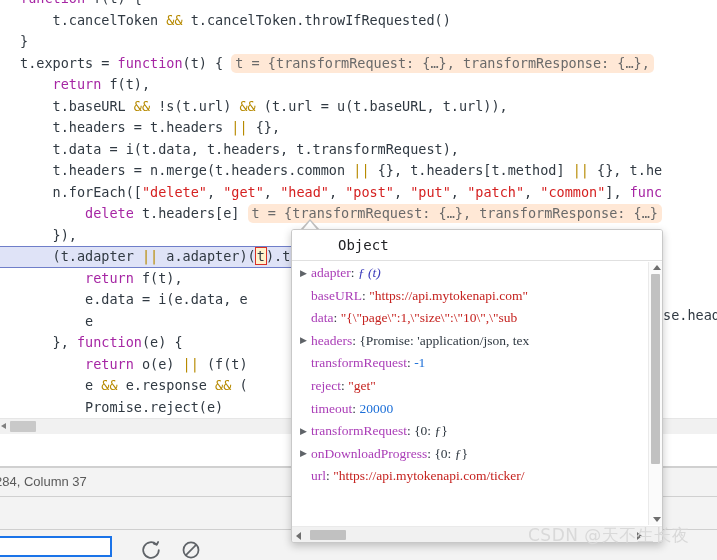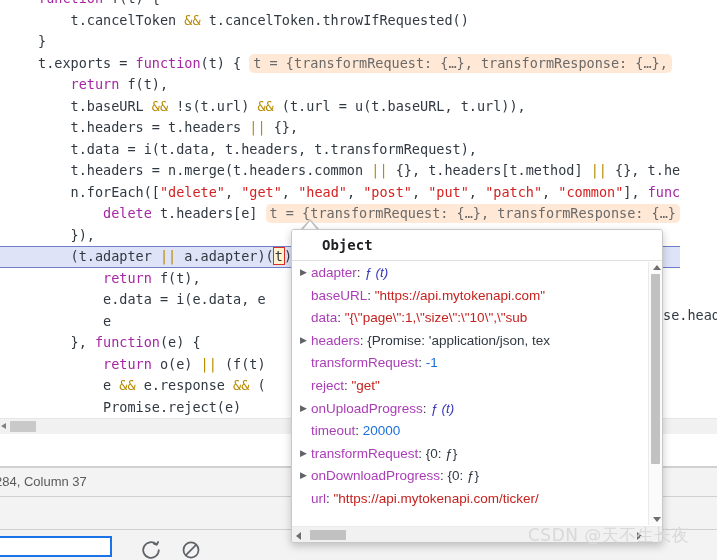--- a/index.html
+++ b/index.html
@@ -32,21 +32,21 @@
     top: -12px;
     font-family: "DejaVu Sans Mono", "Liberation Mono", monospace;
     font-size: 13.5px;
     line-height: 21.5px;
     white-space: pre;
     color: #303942;
   }
   .line {
     height: 21.5px;
     white-space: pre;
-    padding-left: 38px;
+    padding-left: 20px;
     position: relative;
   }
   .line.hl {
     background: #dfe3f7;
     border-top: 1px solid #6f7ec9;
     border-bottom: 1px solid #6f7ec9;
     height: 19.5px;
     line-height: 19.5px;
   }
   .kw   { color: #a626a4; }
@@ -171,42 +171,42 @@
     width: 0; height: 0;
     border-left: 9.5px solid transparent;
     border-right: 9.5px solid transparent;
     border-bottom: 11px solid #ffffff;
   }
   #popup-title {
     position: absolute;
     left: 0; top: 0;
     width: 100%; height: 31px;
     line-height: 31px;
-    padding-left: 30px;
+    padding-left: 46px;
     box-sizing: border-box;
     font-family: "DejaVu Sans Mono", "Liberation Mono", monospace;
     font-size: 14px;
-    font-weight: bold;
+    font-weight: normal;
     color: #202124;
     border-bottom: 1px solid #e0e0e0;
     background: #ffffff;
   }
   #popup-list {
     position: absolute;
     left: 0; top: 32px;
     right: 13px;
     bottom: 17px;
     overflow: hidden;
     background: #ffffff;
   }
   .prop-row {
     height: 22.6px;
     line-height: 22.6px;
     white-space: nowrap;
-    font-family: Liberation Sans, sans-serif;
+    font-family: Liberation Serif, serif;
     font-size: 13.5px;
     padding-left: 8px;
     position: relative;
   }
   .tri {
     display: inline-block;
     width: 11px;
     color: #5f6368;
     font-size: 9px;
     vertical-align: middle;
@@ -340,21 +340,20 @@
 <div id="obj-popup">
   <div id="popup-title">Object</div>
 
   <div id="popup-list">
       <div class="prop-row"><span class="tri">▶</span><span class="pname">adapter</span><span class="colon">: </span><span class="pfn">ƒ (t)</span></div>
       <div class="prop-row"><span class="tri empty">▶</span><span class="pname">baseURL</span><span class="colon">: </span><span class="pstr">"https://api.mytokenapi.com"</span></div>
       <div class="prop-row"><span class="tri empty">▶</span><span class="pname">data</span><span class="colon">: </span><span class="pstr">"{\"page\":1,\"size\":\"10\",\"sub</span></div>
       <div class="prop-row"><span class="tri">▶</span><span class="pname">headers</span><span class="colon">: </span><span class="pobj">{Promise: 'application/json, tex</span></div>
       <div class="prop-row"><span class="tri empty">▶</span><span class="pname">transformRequest</span><span class="colon">: </span><span class="pnum">-1</span></div>
       <div class="prop-row"><span class="tri empty">▶</span><span class="pname">reject</span><span class="colon">: </span><span class="pstr">"get"</span></div>
-      <div class="prop-row"><span class="tri">▶</span><span class="pname">onUploadProgress</span><span class="colon">: </span><span class="pfn">ƒ (t)</span></div>
       <div class="prop-row"><span class="tri empty">▶</span><span class="pname">timeout</span><span class="colon">: </span><span class="pnum">20000</span></div>
       <div class="prop-row"><span class="tri">▶</span><span class="pname">transformRequest</span><span class="colon">: </span><span class="pobj">{0: ƒ}</span></div>
       <div class="prop-row"><span class="tri">▶</span><span class="pname">onDownloadProgress</span><span class="colon">: </span><span class="pobj">{0: ƒ}</span></div>
       <div class="prop-row"><span class="tri empty">▶</span><span class="pname">url</span><span class="colon">: </span><span class="pstr">"https://api.mytokenapi.com/ticker/</span></div>
     </div>
 
   <div id="popup-vscroll">
     <span class="vup"></span>
     <span class="vthumb"></span>
     <span class="vdown"></span>

